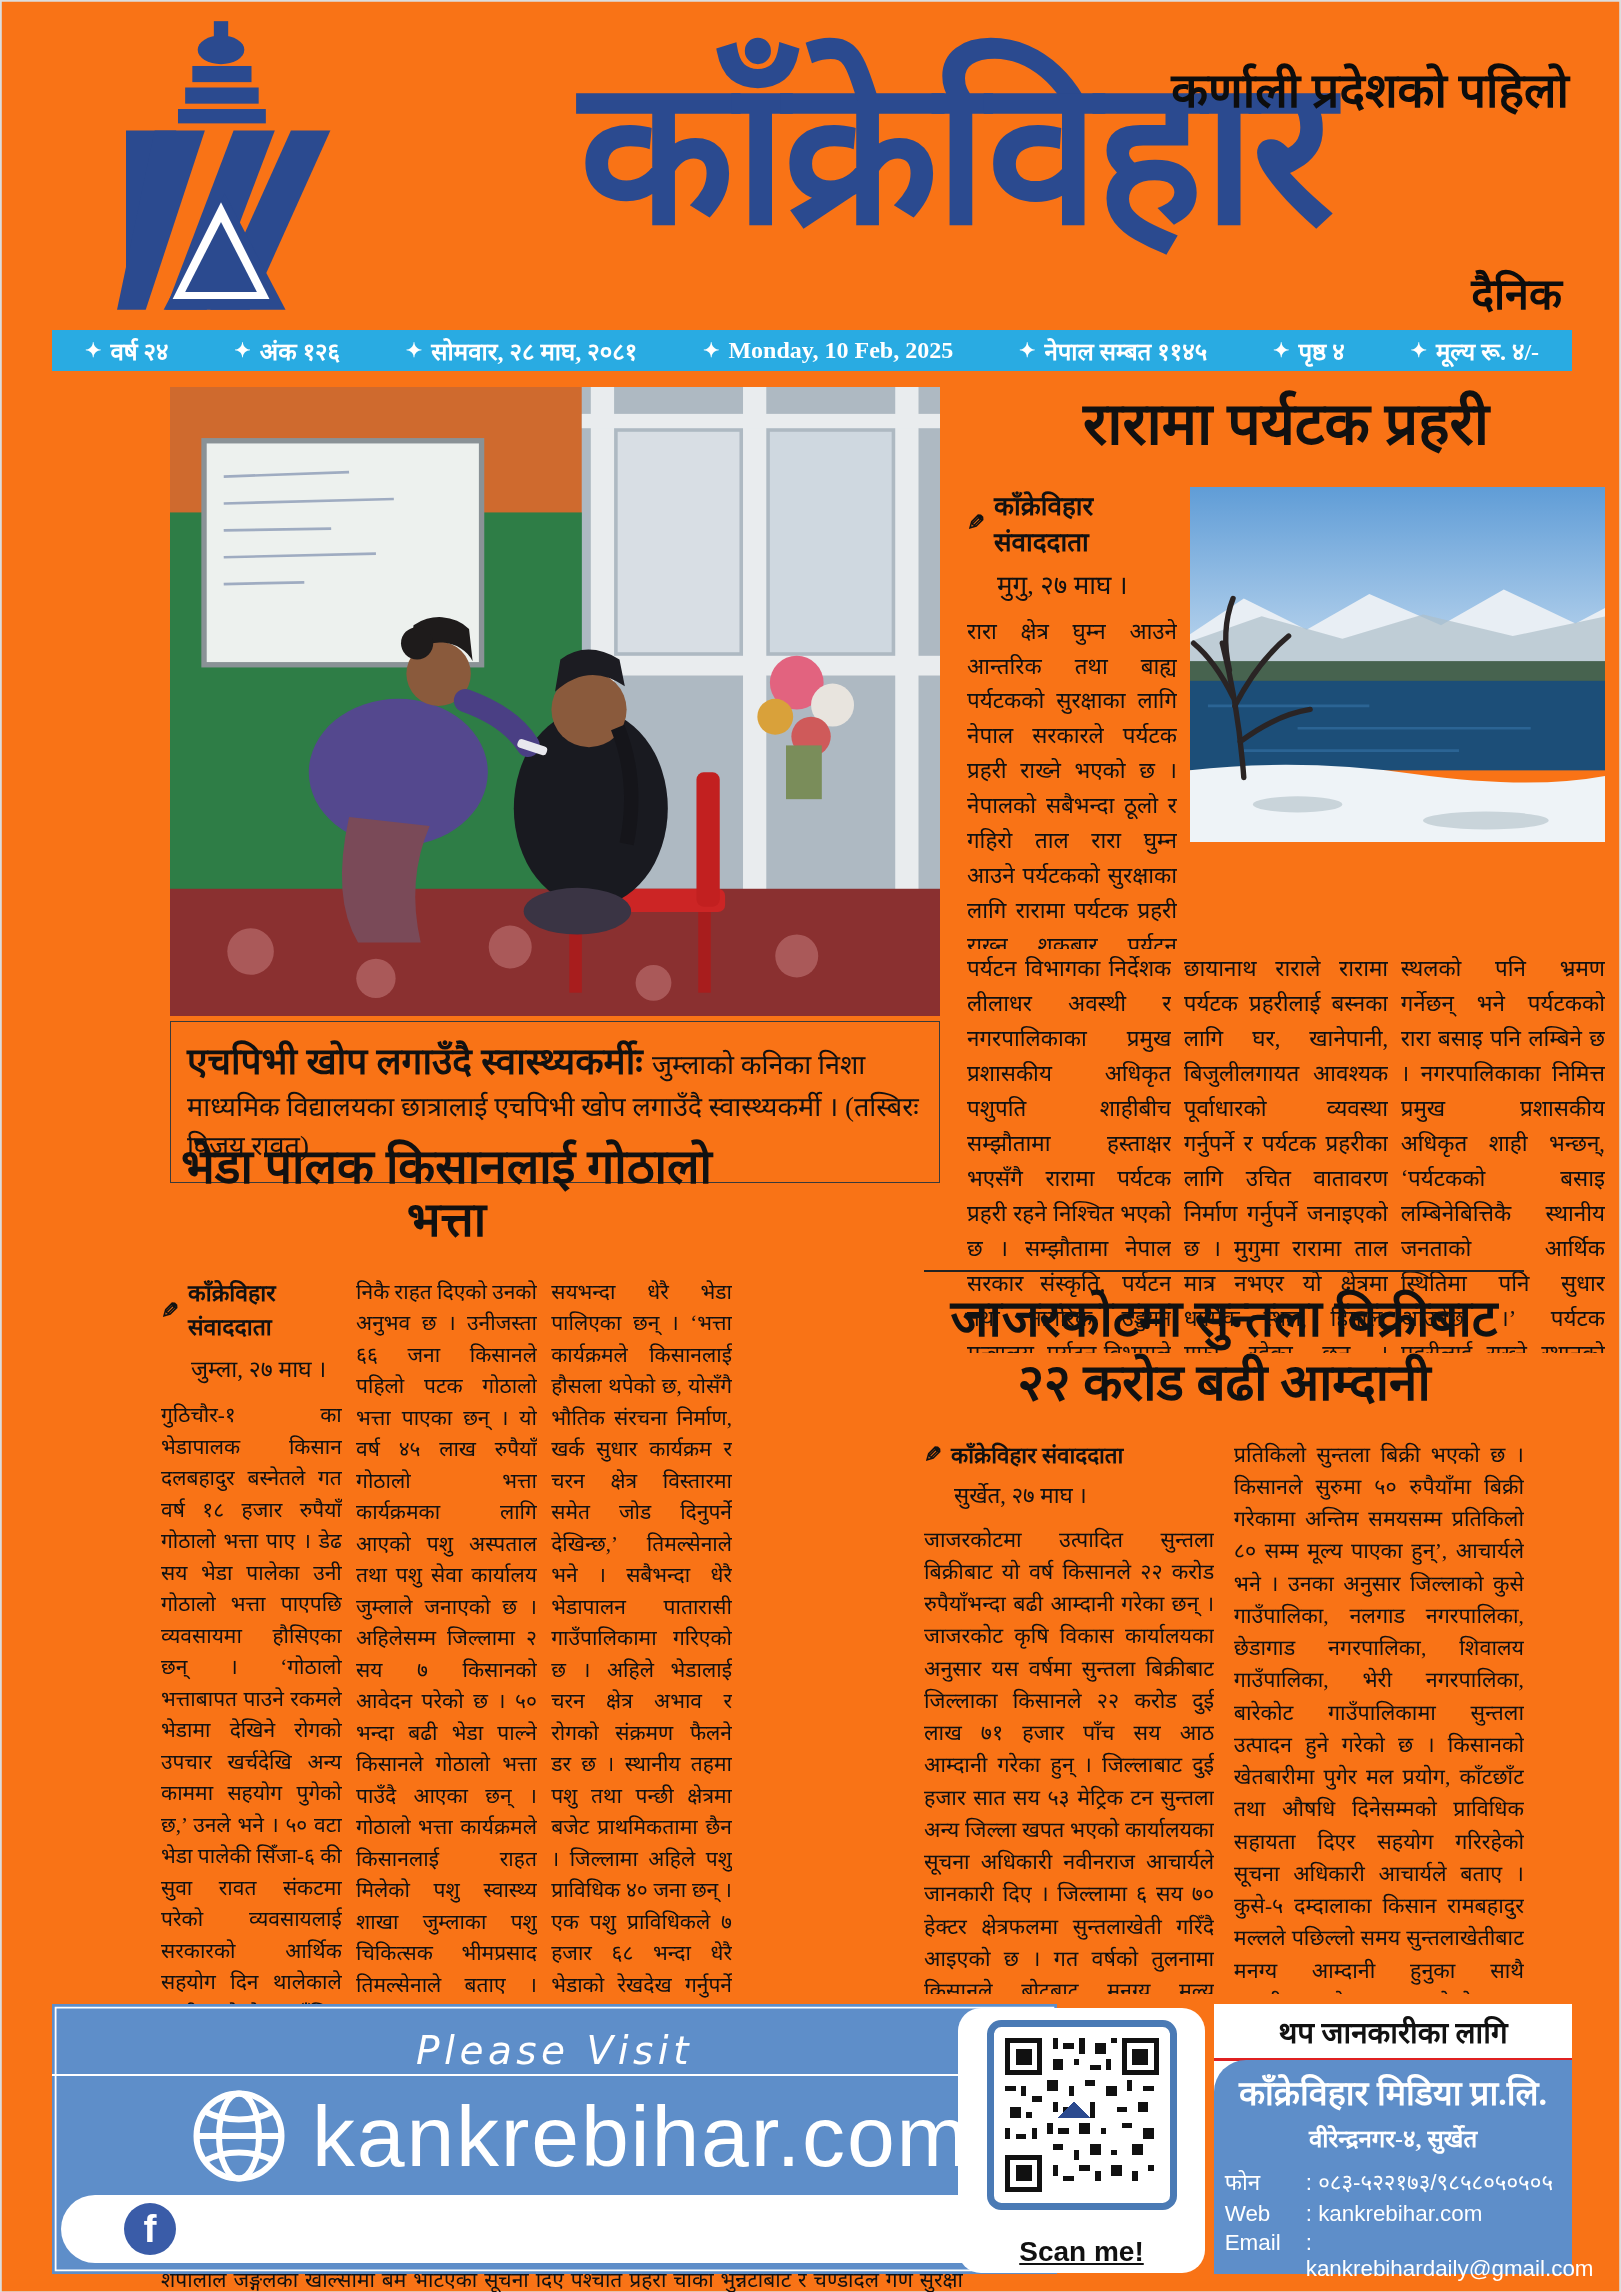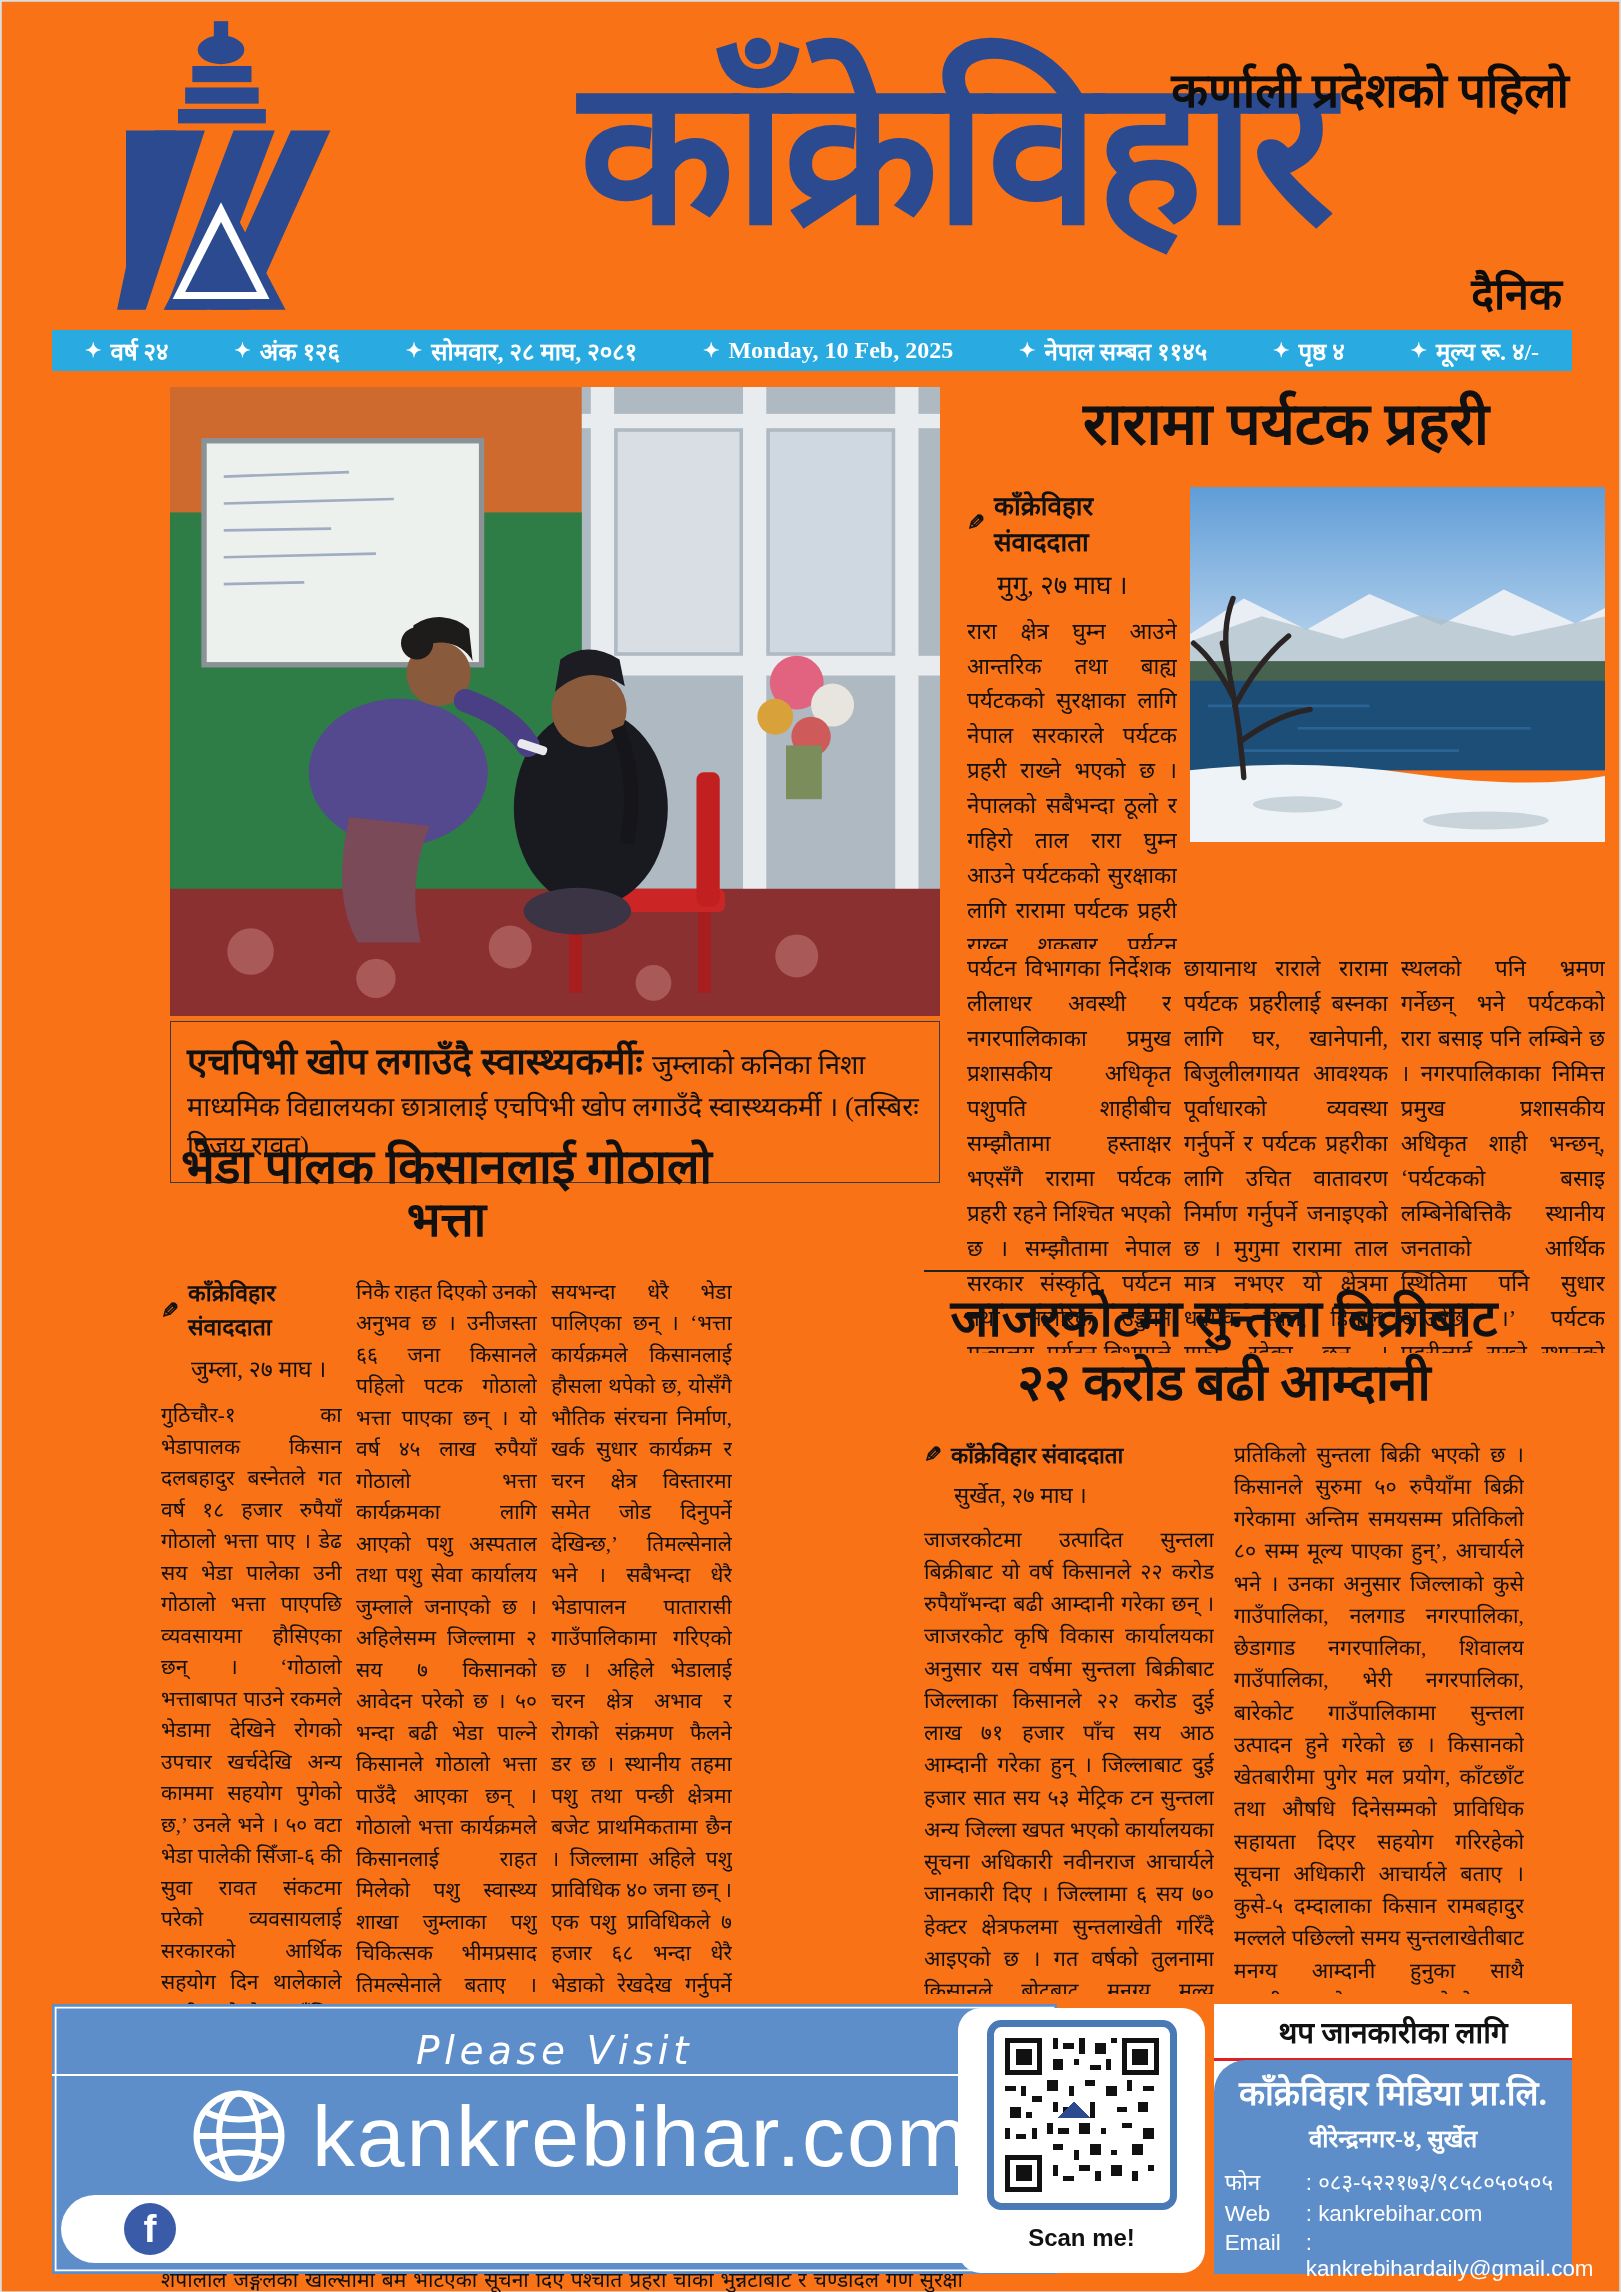--- a/index.html
+++ b/index.html
@@ -75,22 +75,22 @@
            box-sizing:border-box;}
   .fb-circle{width:52px;height:52px;border-radius:50%;background:#3a5ca8;color:#fff;display:flex;
              align-items:center;justify-content:center;font-family:"Liberation Sans",sans-serif;
              font-weight:bold;font-size:39px;flex:none;}
   .fb-text{color:#1b3f7a;font-weight:bold;font-size:40px;font-family:"Liberation Sans",sans-serif;}
   .qr-card{position:absolute;left:906px;top:3.6px;width:247px;height:265px;background:#fff;
            border-radius:23px;display:flex;flex-direction:column;align-items:center;
            padding-top:12.5px;box-sizing:border-box;z-index:2;}
   .qr-frame{width:176px;height:176px;border:7.2px solid #4a7ab5;border-radius:14.3px;background:#fff;
             display:flex;align-items:center;justify-content:center;}
-  .scan-me{margin-top:14px;font-weight:bold;font-size:24px;color:#111;
-           font-family:"Liberation Sans",sans-serif;}
+  .scan-me{margin-top:26px;font-weight:bold;font-size:28px;color:#111;
+           font-family:"Liberation Sans",sans-serif;text-decoration:underline;}
   .f-right{position:absolute;left:1162px;top:0;width:358px;height:270px;background:#fff;}
   .more-info{padding:7.2px 0 5.4px;text-align:center;font-size:29.6px;font-weight:bold;color:#111;}
   .red-line{border-top:3.6px solid #e02020;margin:0;}
   .f-right-blue{position:absolute;top:56px;left:0;right:0;bottom:0;background:#5e8ec9;
                 border-top-left-radius:32px;padding:14.3px 10.7px;box-sizing:border-box;color:#fff;}
   .company{font-size:34px;font-weight:bold;text-align:center;line-height:1.15;}
   .address{font-size:24px;font-weight:bold;text-align:center;margin-top:7.2px;}
   .contact{margin-top:12.5px;font-size:22.4px;}
   .contact .row{display:flex;margin-top:3.6px;}
   .contact .lbl{width:81px;flex:none;font-family:"Liberation Sans",sans-serif;}

